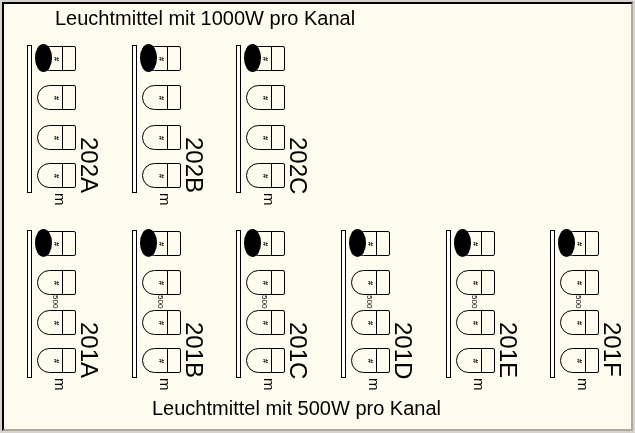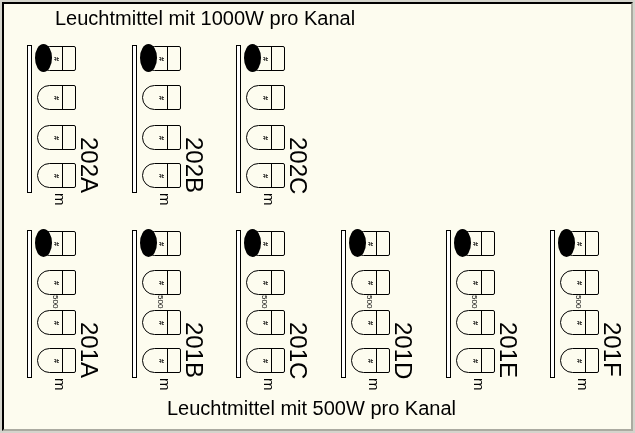--- a/index.html
+++ b/index.html
@@ -23,21 +23,21 @@
     color:#000;
   }
   .title{
     position:absolute;
     font-size:20px;
     line-height:22px;
     color:#000;
     white-space:nowrap;
   }
   .title.top{left:9px;top:3px;margin-left:42px;}
-  .title.bottom{left:148px;top:393px;margin-left:15px;}
+  .title.bottom{left:148px;top:393px;}
 
   .group{position:absolute;width:100px;height:170px;}
 
   .bar{
     position:absolute;left:0;top:0;
     width:5px;height:148px;
     background:#fff;border:1px solid #000;box-sizing:border-box;
   }
   .fixture{
     position:absolute;left:10px;

